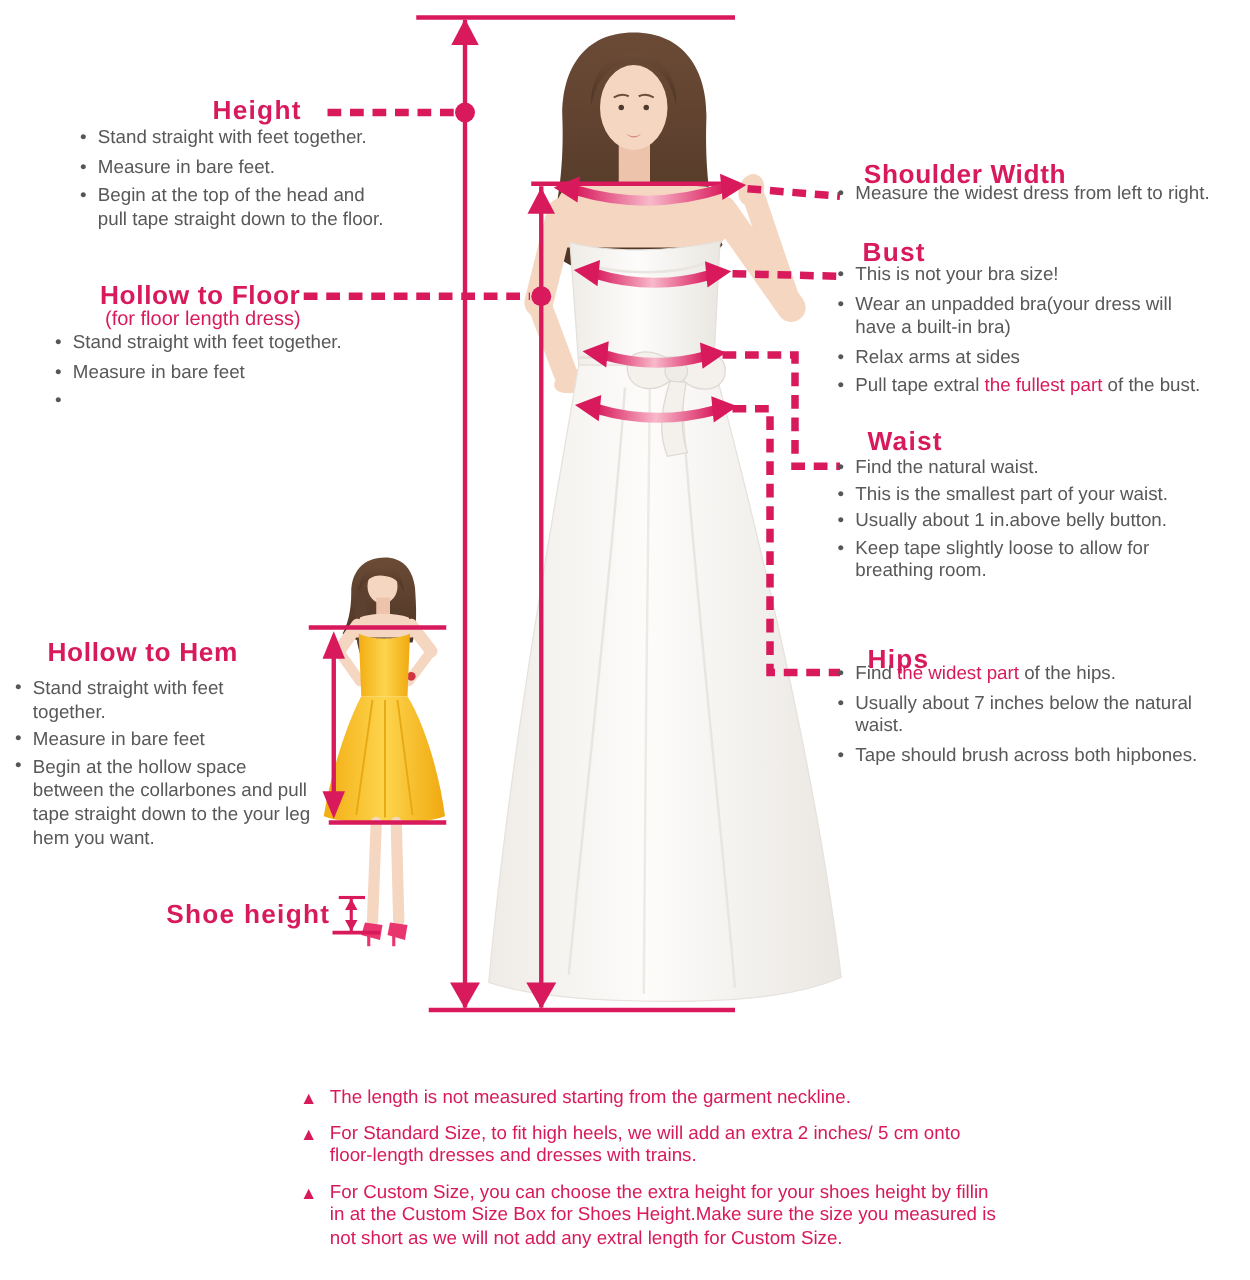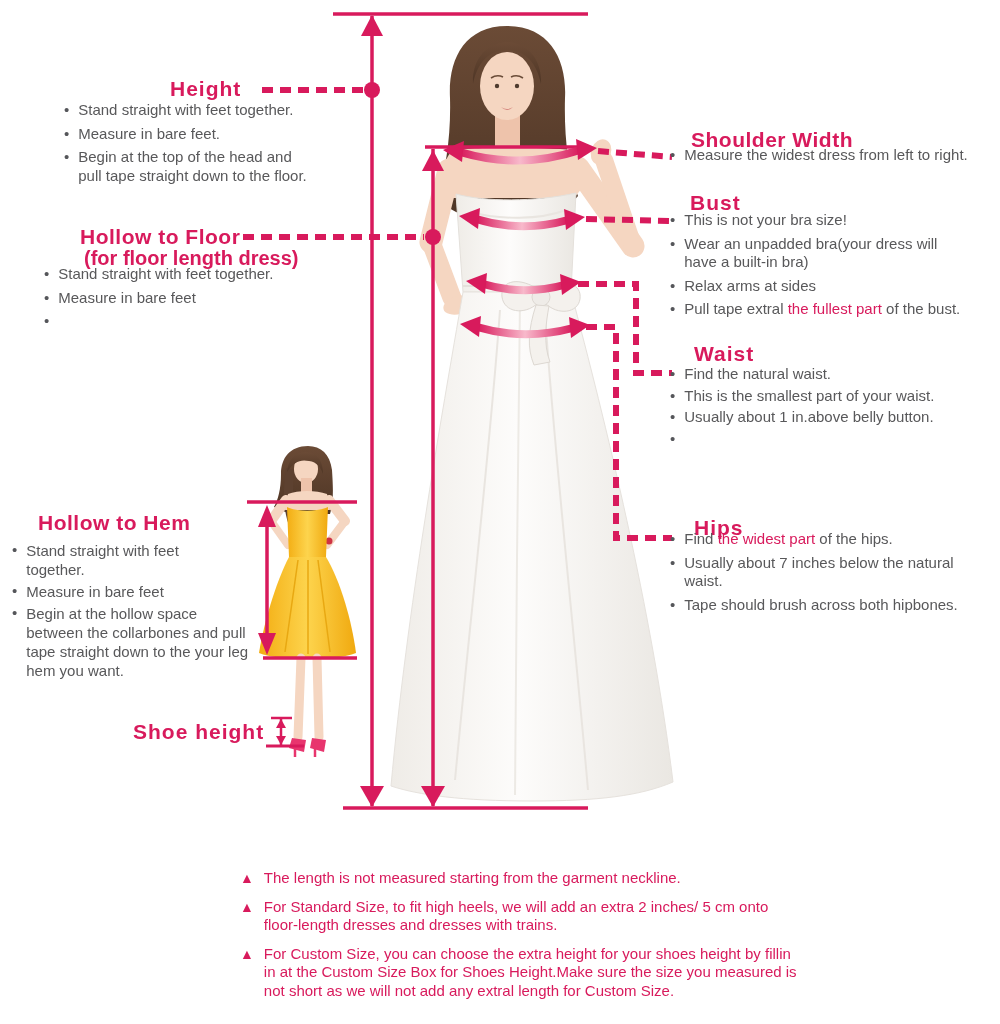--- a/index.html
+++ b/index.html
@@ -1,21 +1,21 @@
 <!DOCTYPE html>
 <html><head>
 <meta charset="utf-8">
 <style>
   html,body{margin:0;padding:0;background:#fff;}
   .canvas{position:relative;width:1000px;height:1024px;background:#ffffff;
           font-family:"Liberation Sans",sans-serif;overflow:hidden;}
   .art{position:absolute;left:0;top:0;width:1000px;height:1024px;}
   .title{position:absolute;color:#D81A5C;font-weight:bold;font-size:21px;
          letter-spacing:1px;white-space:nowrap;}
-  .subtitle{position:absolute;color:#D81A5C;font-weight:bold;font-size:20px;white-space:nowrap;}
+  .subtitle{position:absolute;color:#D81A5C;font-weight:normal;font-size:16px;white-space:nowrap;}
   .blist{position:absolute;margin:0;padding:0;list-style:none;
          color:#58585A;font-size:15px;line-height:18.5px;}
   .blist li{display:flex;gap:9px;margin-bottom:5px;}
   .blist.tight li{margin-bottom:3px;}
   .blist .dot{flex:none;color:#55565A;font-size:15px;line-height:18.5px;}
   .blist .bt{white-space:pre-line;}
   .em{color:#D81A5C;}
   .notes{position:absolute;left:240px;top:869px;}
   .note{display:flex;gap:10px;margin-bottom:10px;color:#D81A5C;
         font-size:15px;line-height:18.5px;}
@@ -280,20 +280,22 @@
     <li>
         <span class="dot">•</span>
         <span class="bt">This is the smallest part of your waist.</span>
       </li>
     <li>
         <span class="dot">•</span>
         <span class="bt">Usually about 1 in.above belly button.</span>
       </li>
     <li>
         <span class="dot">•</span>
+        <span class="bt">Keep tape slightly loose to allow for
+breathing room.</span>
       </li>
   </ul>
 
   <div class="title" style="left:694px;top:516px;">Hips</div>
   <ul class="blist" style="left:670px;top:530px;width:330px;">
     <li>
         <span class="dot">•</span>
         <span class="bt"><span>Find </span><span class="em">the widest part</span><span> of the hips.</span></span>
       </li>
     <li>

